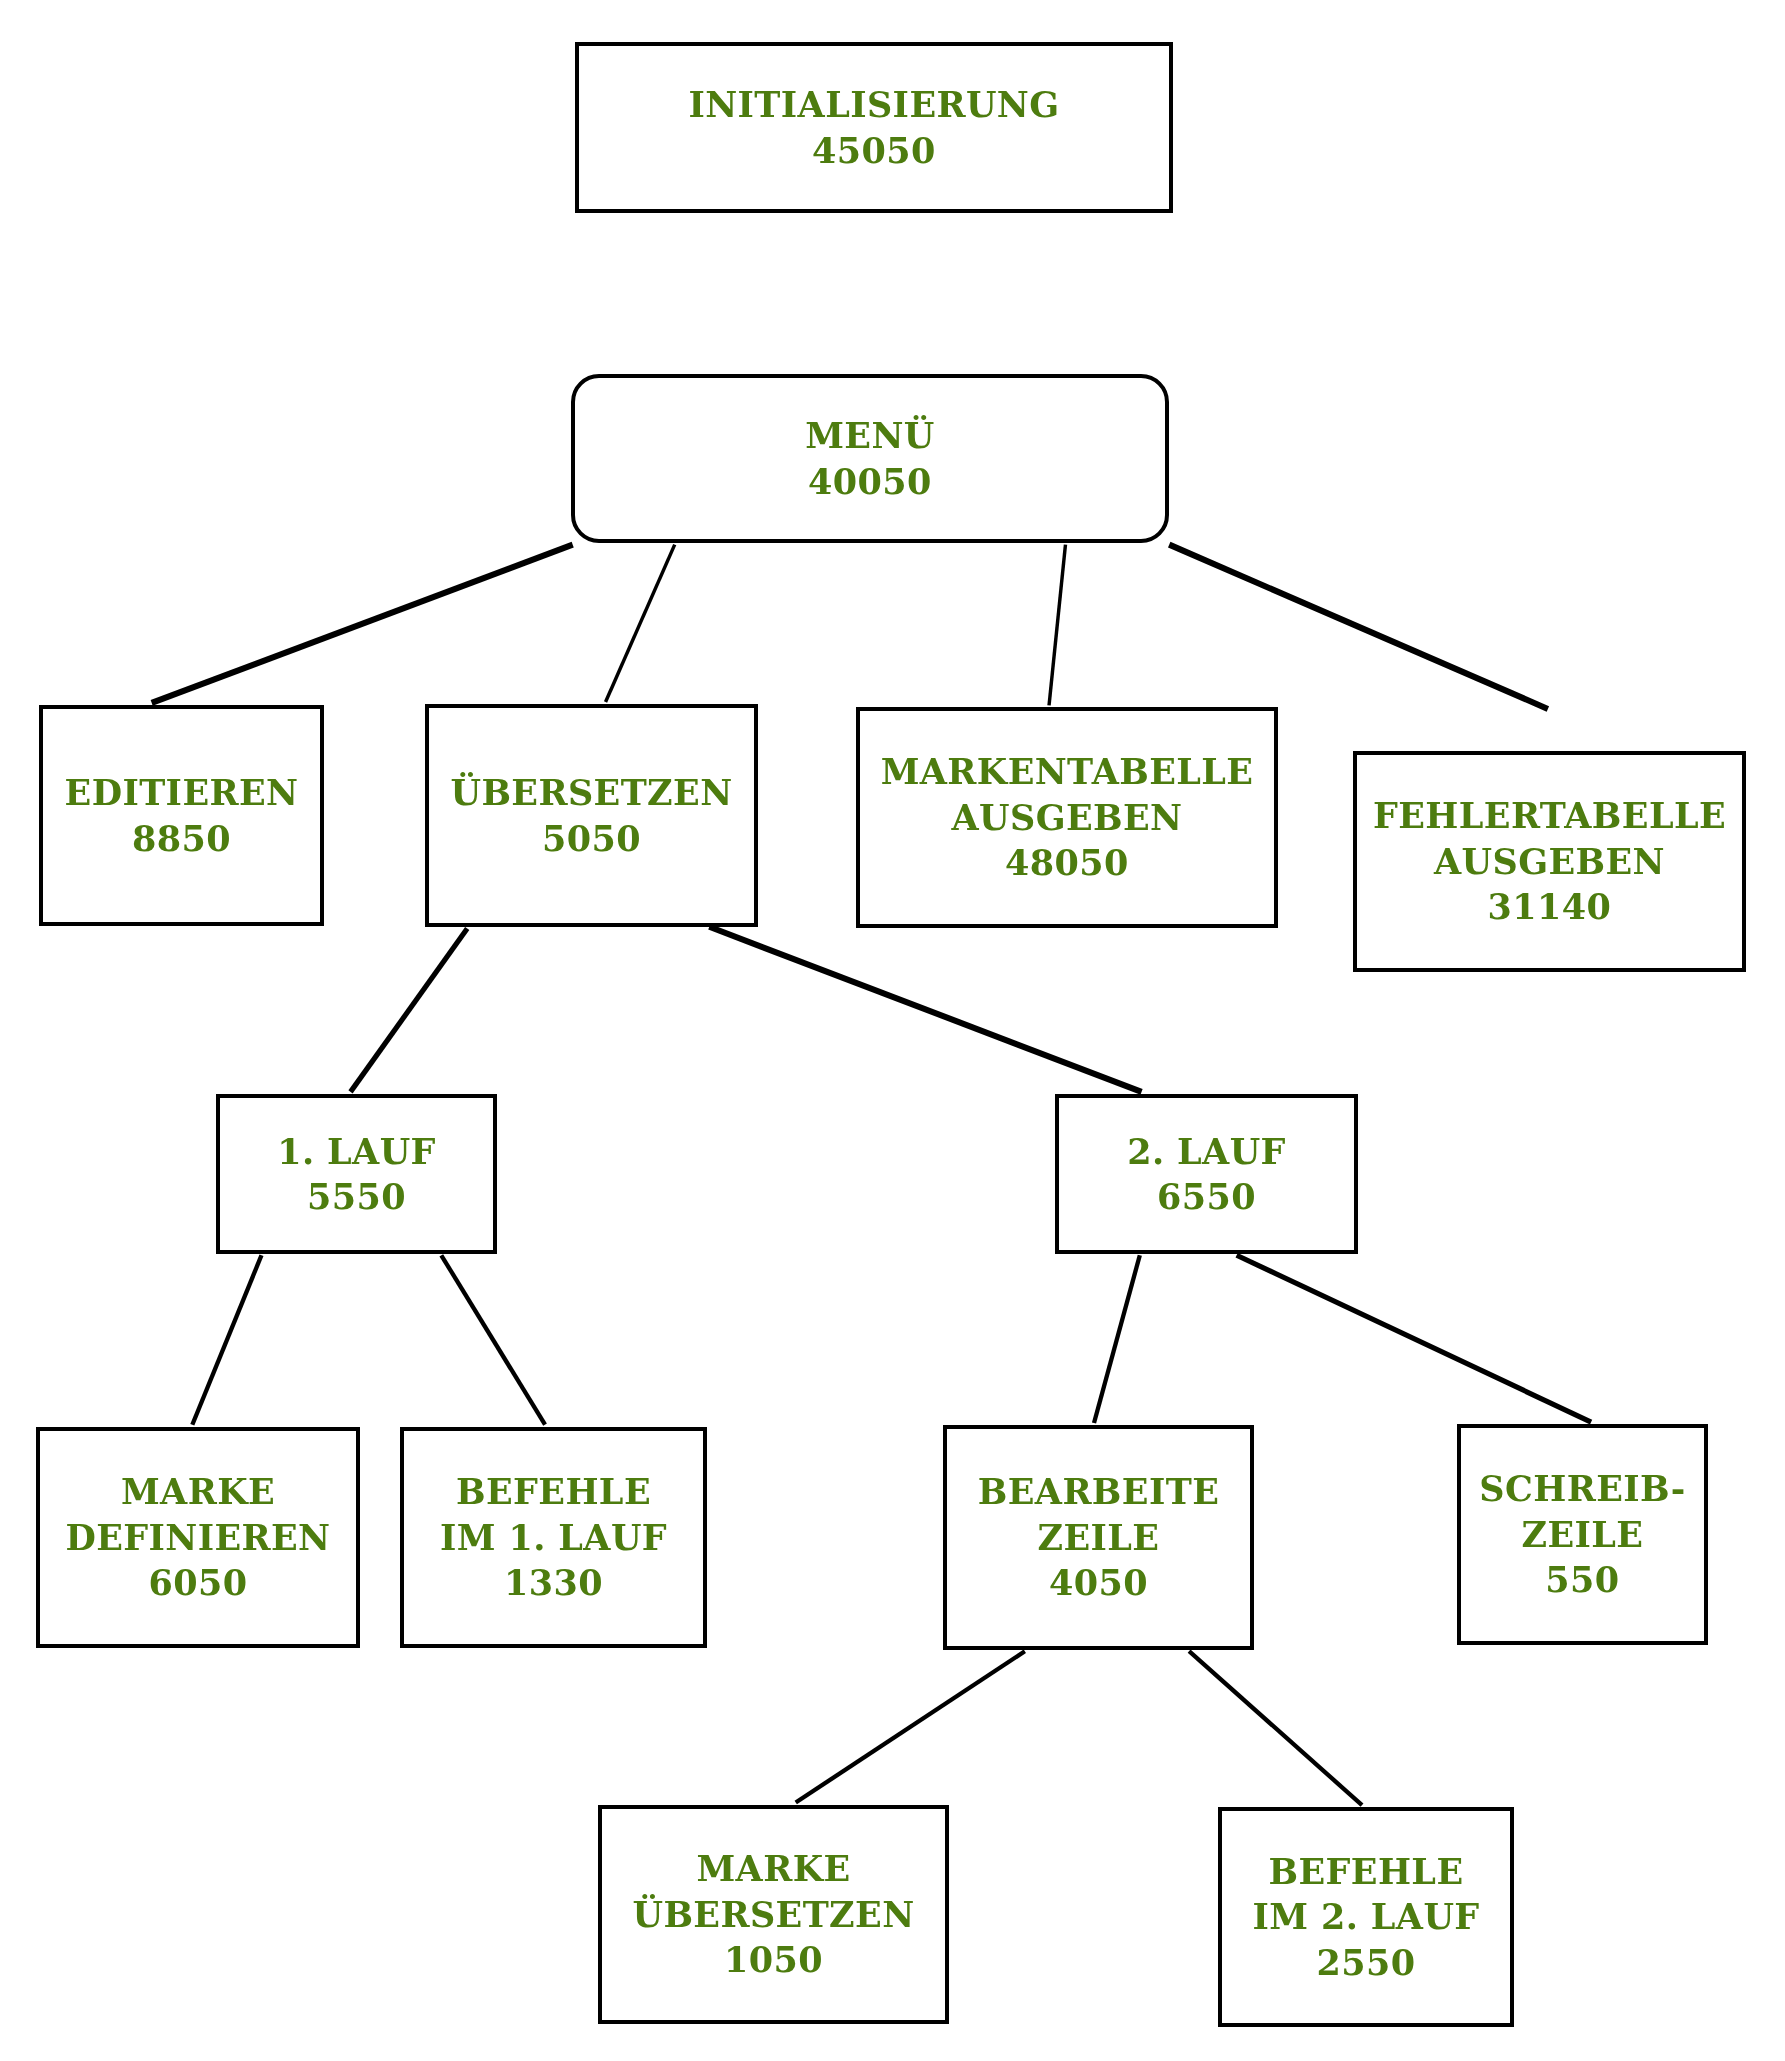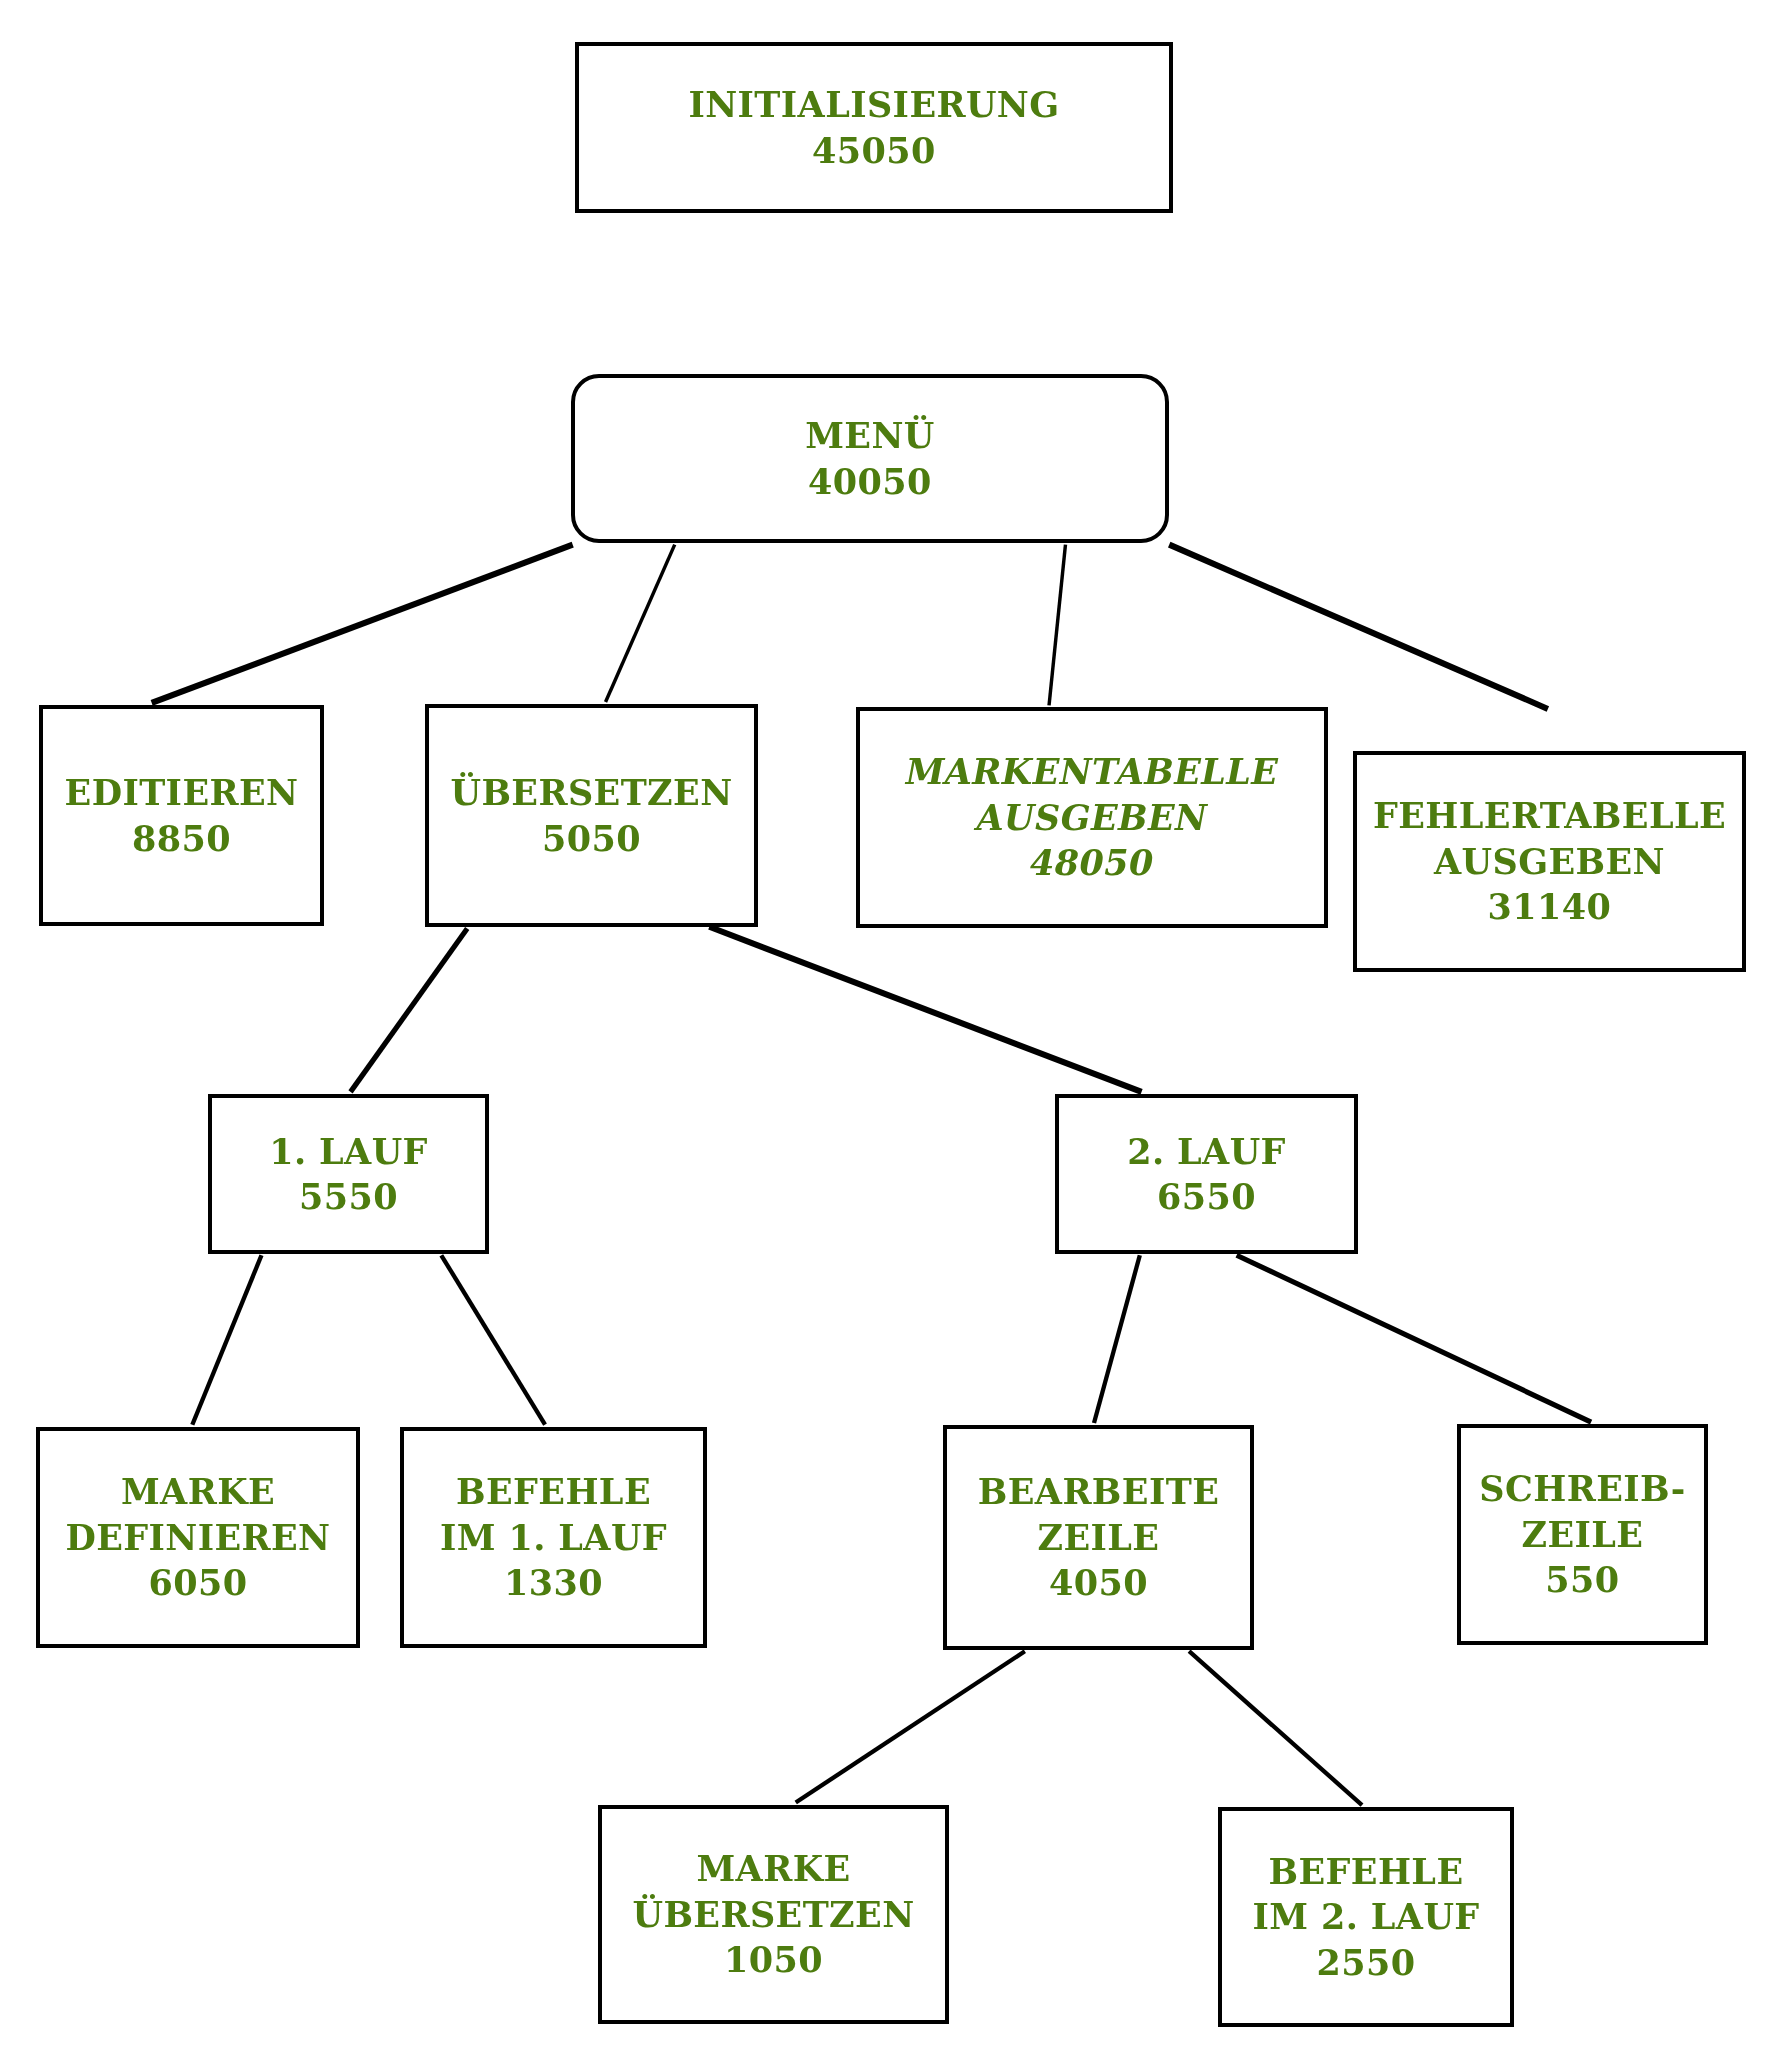--- a/index.html
+++ b/index.html
@@ -80,31 +80,31 @@
       <span class="num">40050</span>
     </div>
     <div class="node" style="left: 39px; top: 705px; width: 285px; height: 221px;">
       <span class="ln">EDITIEREN</span>
       <span class="num">8850</span>
     </div>
     <div class="node" style="left: 425px; top: 704px; width: 333px; height: 223px;">
       <span class="ln">ÜBERSETZEN</span>
       <span class="num">5050</span>
     </div>
-    <div class="node" style="left: 856px; top: 707px; width: 472px; height: 221px; font-style: italic;">
+    <div class="node" style="left: 856px; top: 707px; width: 422px; height: 221px;">
       <span class="ln">MARKENTABELLE</span>
       <span class="ln">AUSGEBEN</span>
       <span class="num">48050</span>
     </div>
     <div class="node" style="left: 1353px; top: 711px; width: 393px; height: 221px; margin-top: 40px;">
       <span class="ln">FEHLERTABELLE</span>
       <span class="ln">AUSGEBEN</span>
       <span class="num">31140</span>
     </div>
-    <div class="node" style="left: 208px; top: 1094px; width: 281px; height: 160px;">
+    <div class="node" style="left: 216px; top: 1094px; width: 281px; height: 160px;">
       <span class="ln">1. LAUF</span>
       <span class="num">5550</span>
     </div>
     <div class="node" style="left: 1007px; top: 1094px; width: 303px; height: 160px; margin-left: 48px;">
       <span class="ln">2. LAUF</span>
       <span class="num">6550</span>
     </div>
     <div class="node" style="left: 36px; top: 1427px; width: 324px; height: 221px;">
       <span class="ln">MARKE</span>
       <span class="ln">DEFINIEREN</span>

